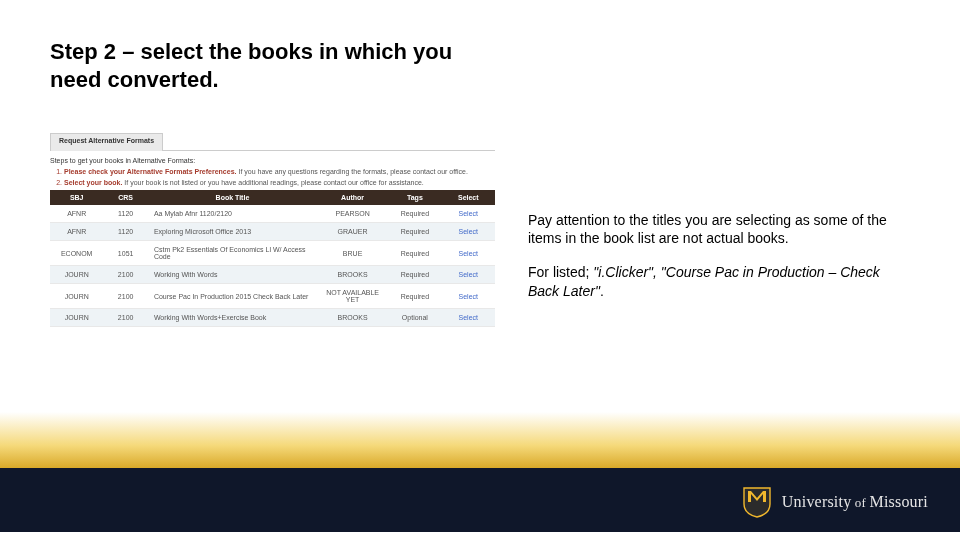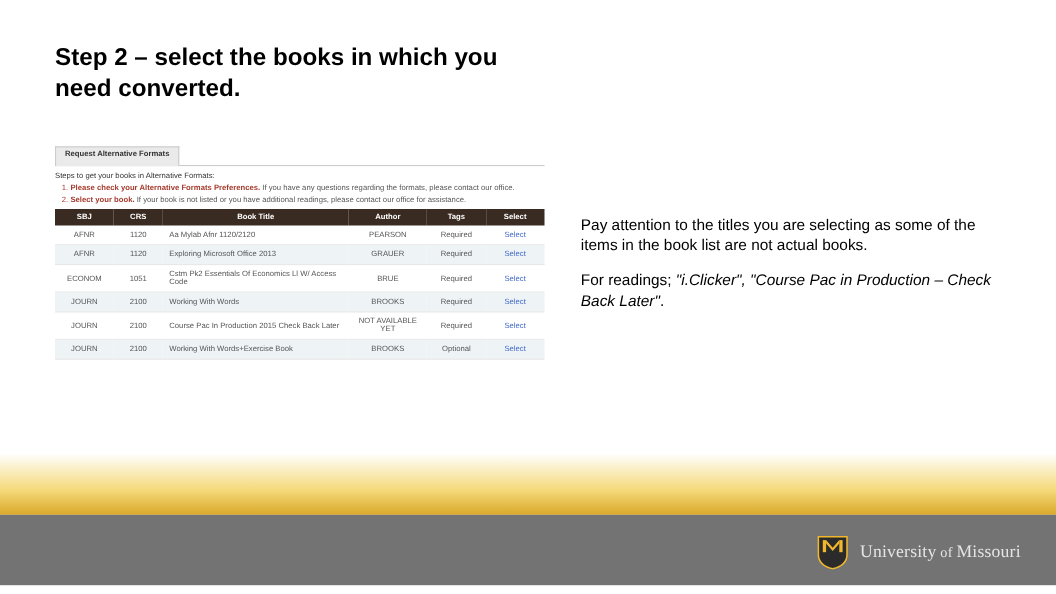--- a/index.html
+++ b/index.html
@@ -15,24 +15,24 @@
   .steps li span.lbl { font-weight: bold; color: #a53c2e; }
   .steps li span.txt { color: #555; font-weight: normal; }
   table.books { width: 100%; border-collapse: collapse; font-size: 7px; }
   table.books th { background: #3a2b22; color: #fff; font-weight: bold; padding: 4px 3px; text-align: center; font-size: 7px; }
   table.books td { padding: 5px 3px; text-align: center; color: #555; border-bottom: 1px solid #e8e8e8; font-size: 7px; }
   table.books tr.alt td { background: #eef3f6; }
   table.books td.btitle { text-align: left; padding-left: 6px; }
   .select-link { color: #4169c9; }
   .na { color: #999; font-size: 6px; line-height: 1; }
   .right-text { position: absolute; left: 528px; top: 195px; width: 380px; font-size: 14px; color: #000; line-height: 1.3; }
-  .right-text p { margin-bottom: 14px; }
+  .right-text p { margin-bottom: 14px; margin-top: 16px; }
   .it { font-style: italic; }
   .gradient-band { position: absolute; left: 0; bottom: 64px; width: 960px; height: 56px; background: linear-gradient(to bottom, #ffffff 0%, #f5d97a 60%, #d9a929 100%); }
-  .footer { position: absolute; left: 0; bottom: 0; width: 960px; height: 64px; background: #737373; }
+  .footer { position: absolute; left: 0; bottom: 0; width: 960px; height: 64px; background: #0f172a; }
   .logo-wrap { position: absolute; right: 32px; bottom: 14px; display: flex; align-items: center; gap: 10px; }
   .shield { width: 30px; height: 32px; position: relative; }
   .shield svg { width: 30px; height: 32px; display: block; }
   .uni-text { color: #e5e5e5; font-family: Georgia, 'Times New Roman', serif; font-size: 16px; letter-spacing: 0.2px; }
   .uni-text .of { font-size: 13px; }
 </style>
 </head>
 <body>
 
 <div class="slide">
@@ -113,21 +113,21 @@
           <td>Optional</td>
           <td><span class="select-link">Select</span></td>
         </tr>
       </tbody>
     </table>
   </div>
 
   <div class="right-text">
     <p>Pay attention to the titles you are selecting as some of the items in the book list are not actual books.</p>
     <p>
-      <span>For readings; </span><span class="it">"i.Clicker", "Course Pac in Production – Check Back Later"</span><span>.</span>
+      <span>For listed; </span><span class="it">"i.Clicker", "Course Pac in Production – Check Back Later"</span><span>.</span>
     </p>
   </div>
 
   <div class="gradient-band"></div>
   <div class="footer">
     <div class="logo-wrap">
       <div class="shield">
         <svg viewBox="0 0 30 32">
           <path d="M2 2 H28 V18 Q28 28 15 31 Q2 28 2 18 Z" fill="#2b2b2b" stroke="#f1b82d" stroke-width="1.4"></path>
           <rect x="6" y="5" width="3" height="11" fill="#f1b82d"></rect>

